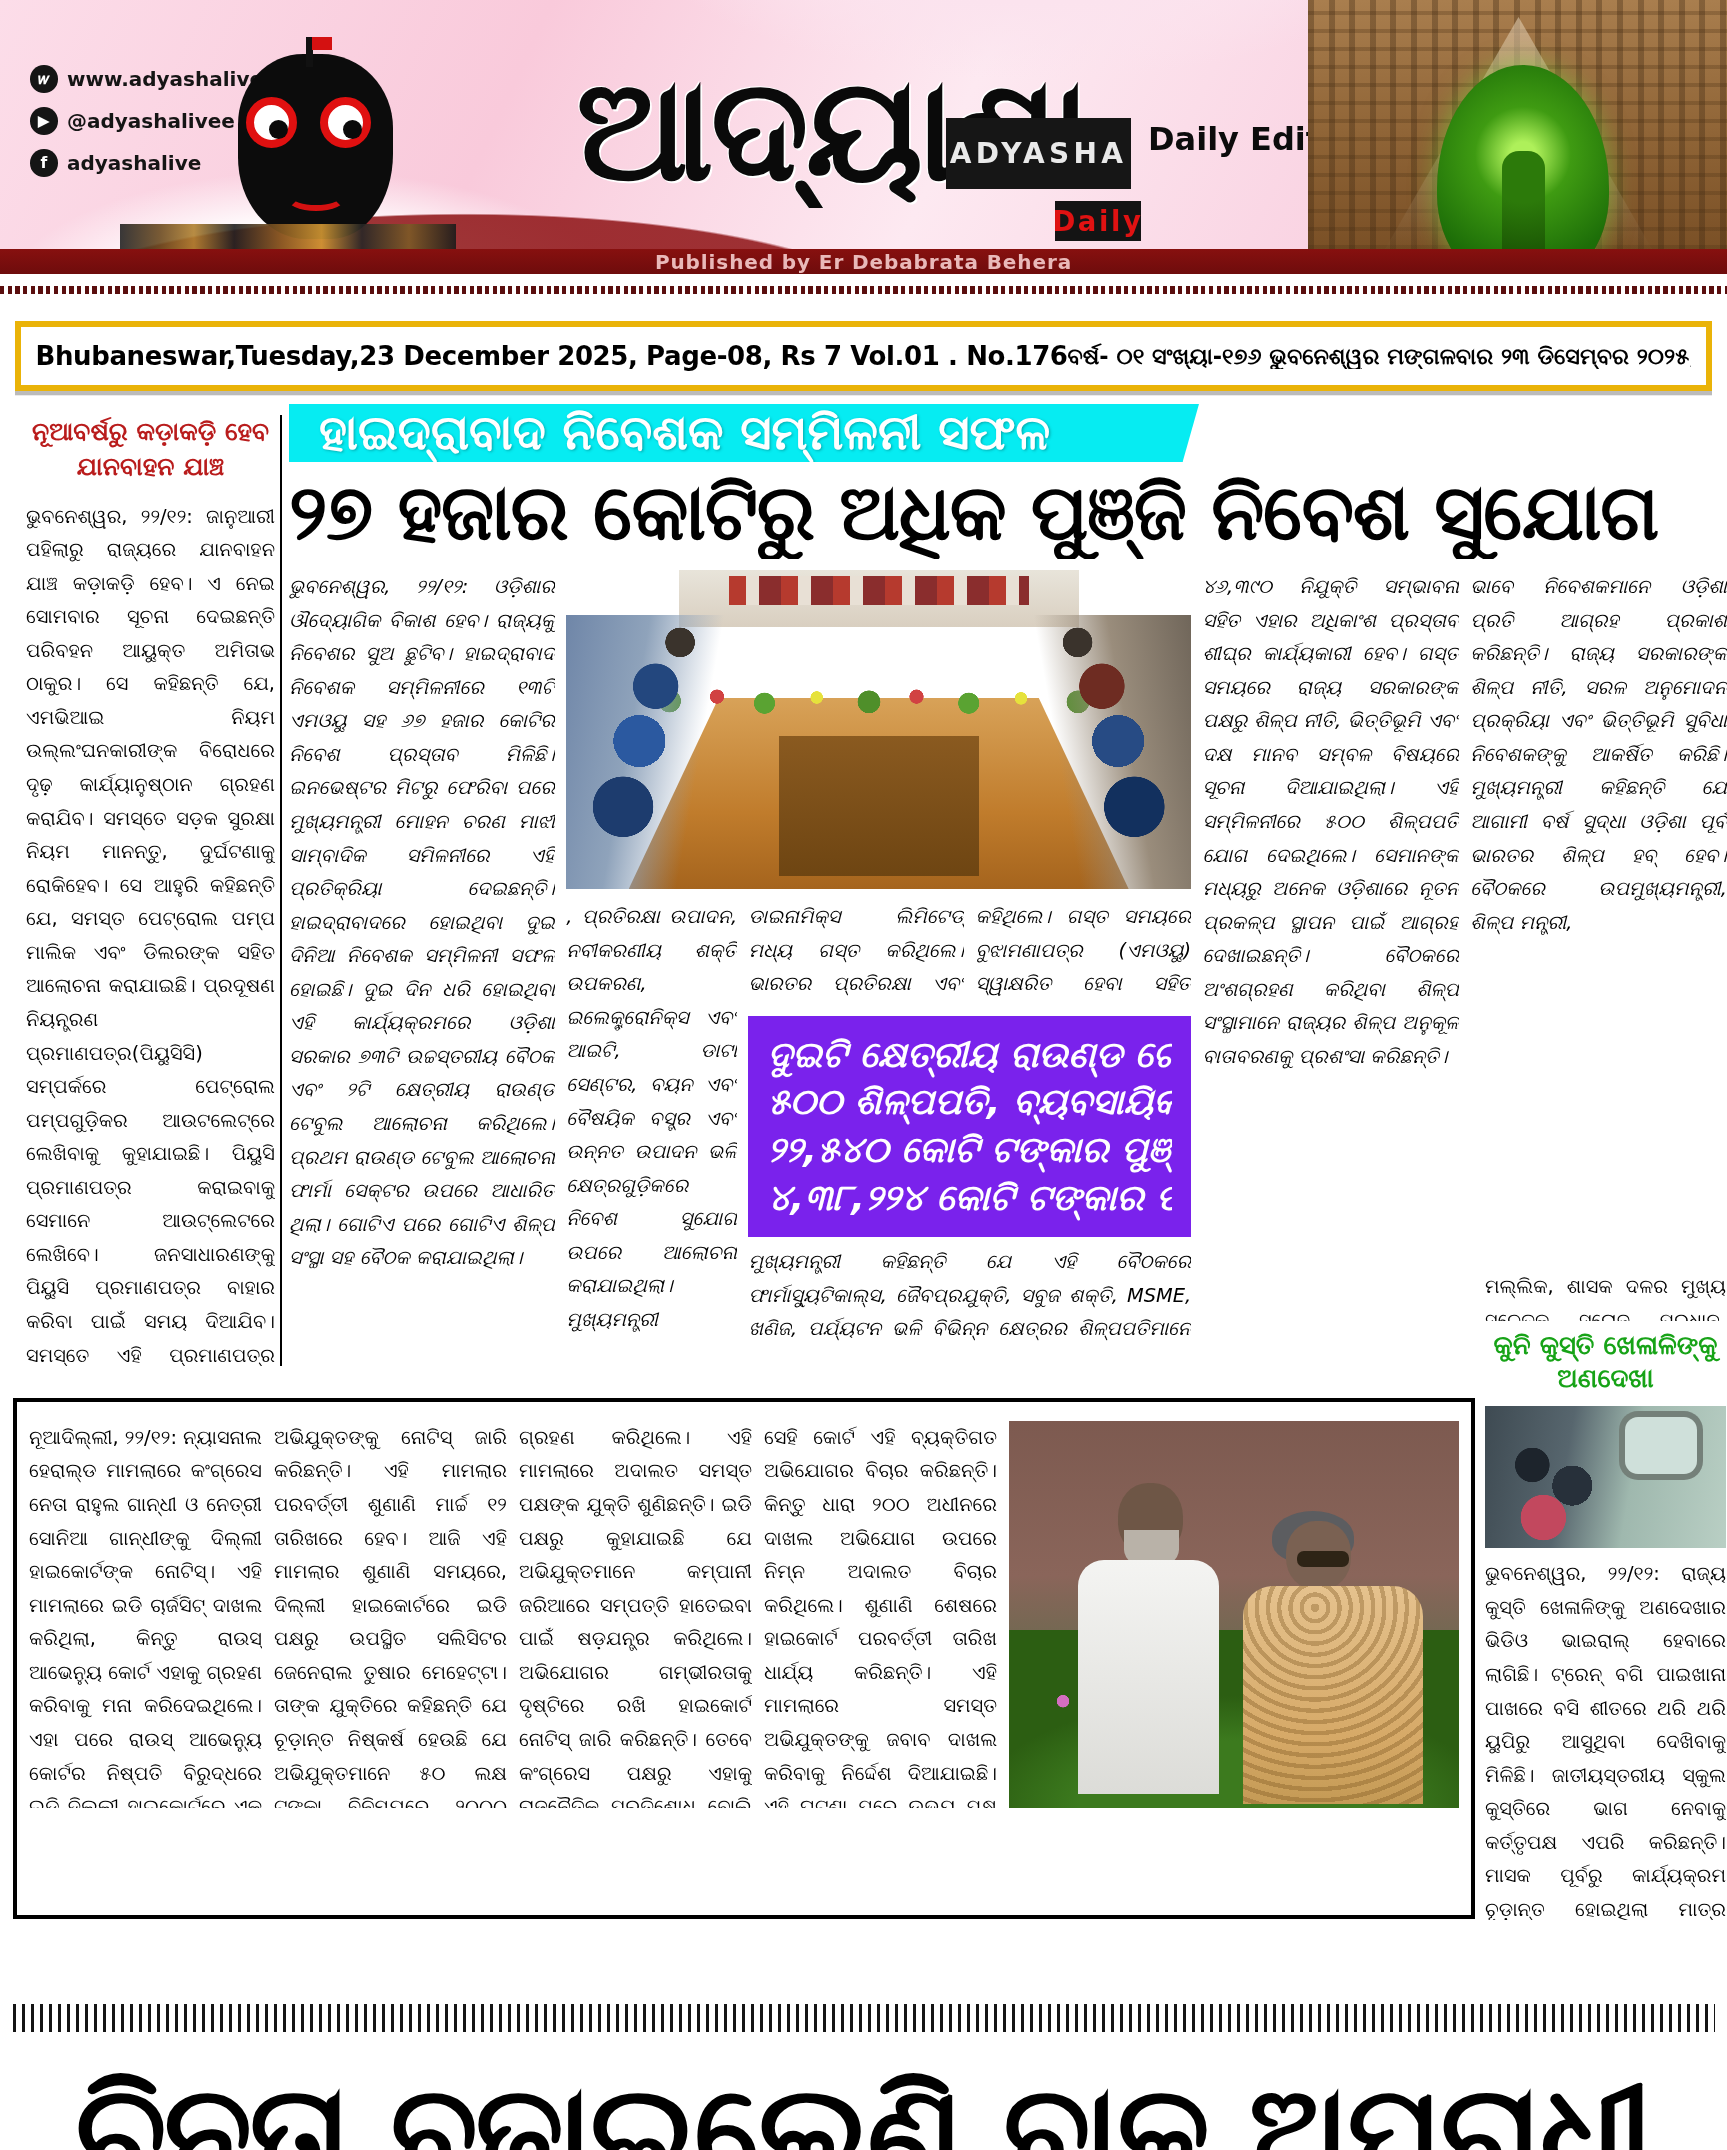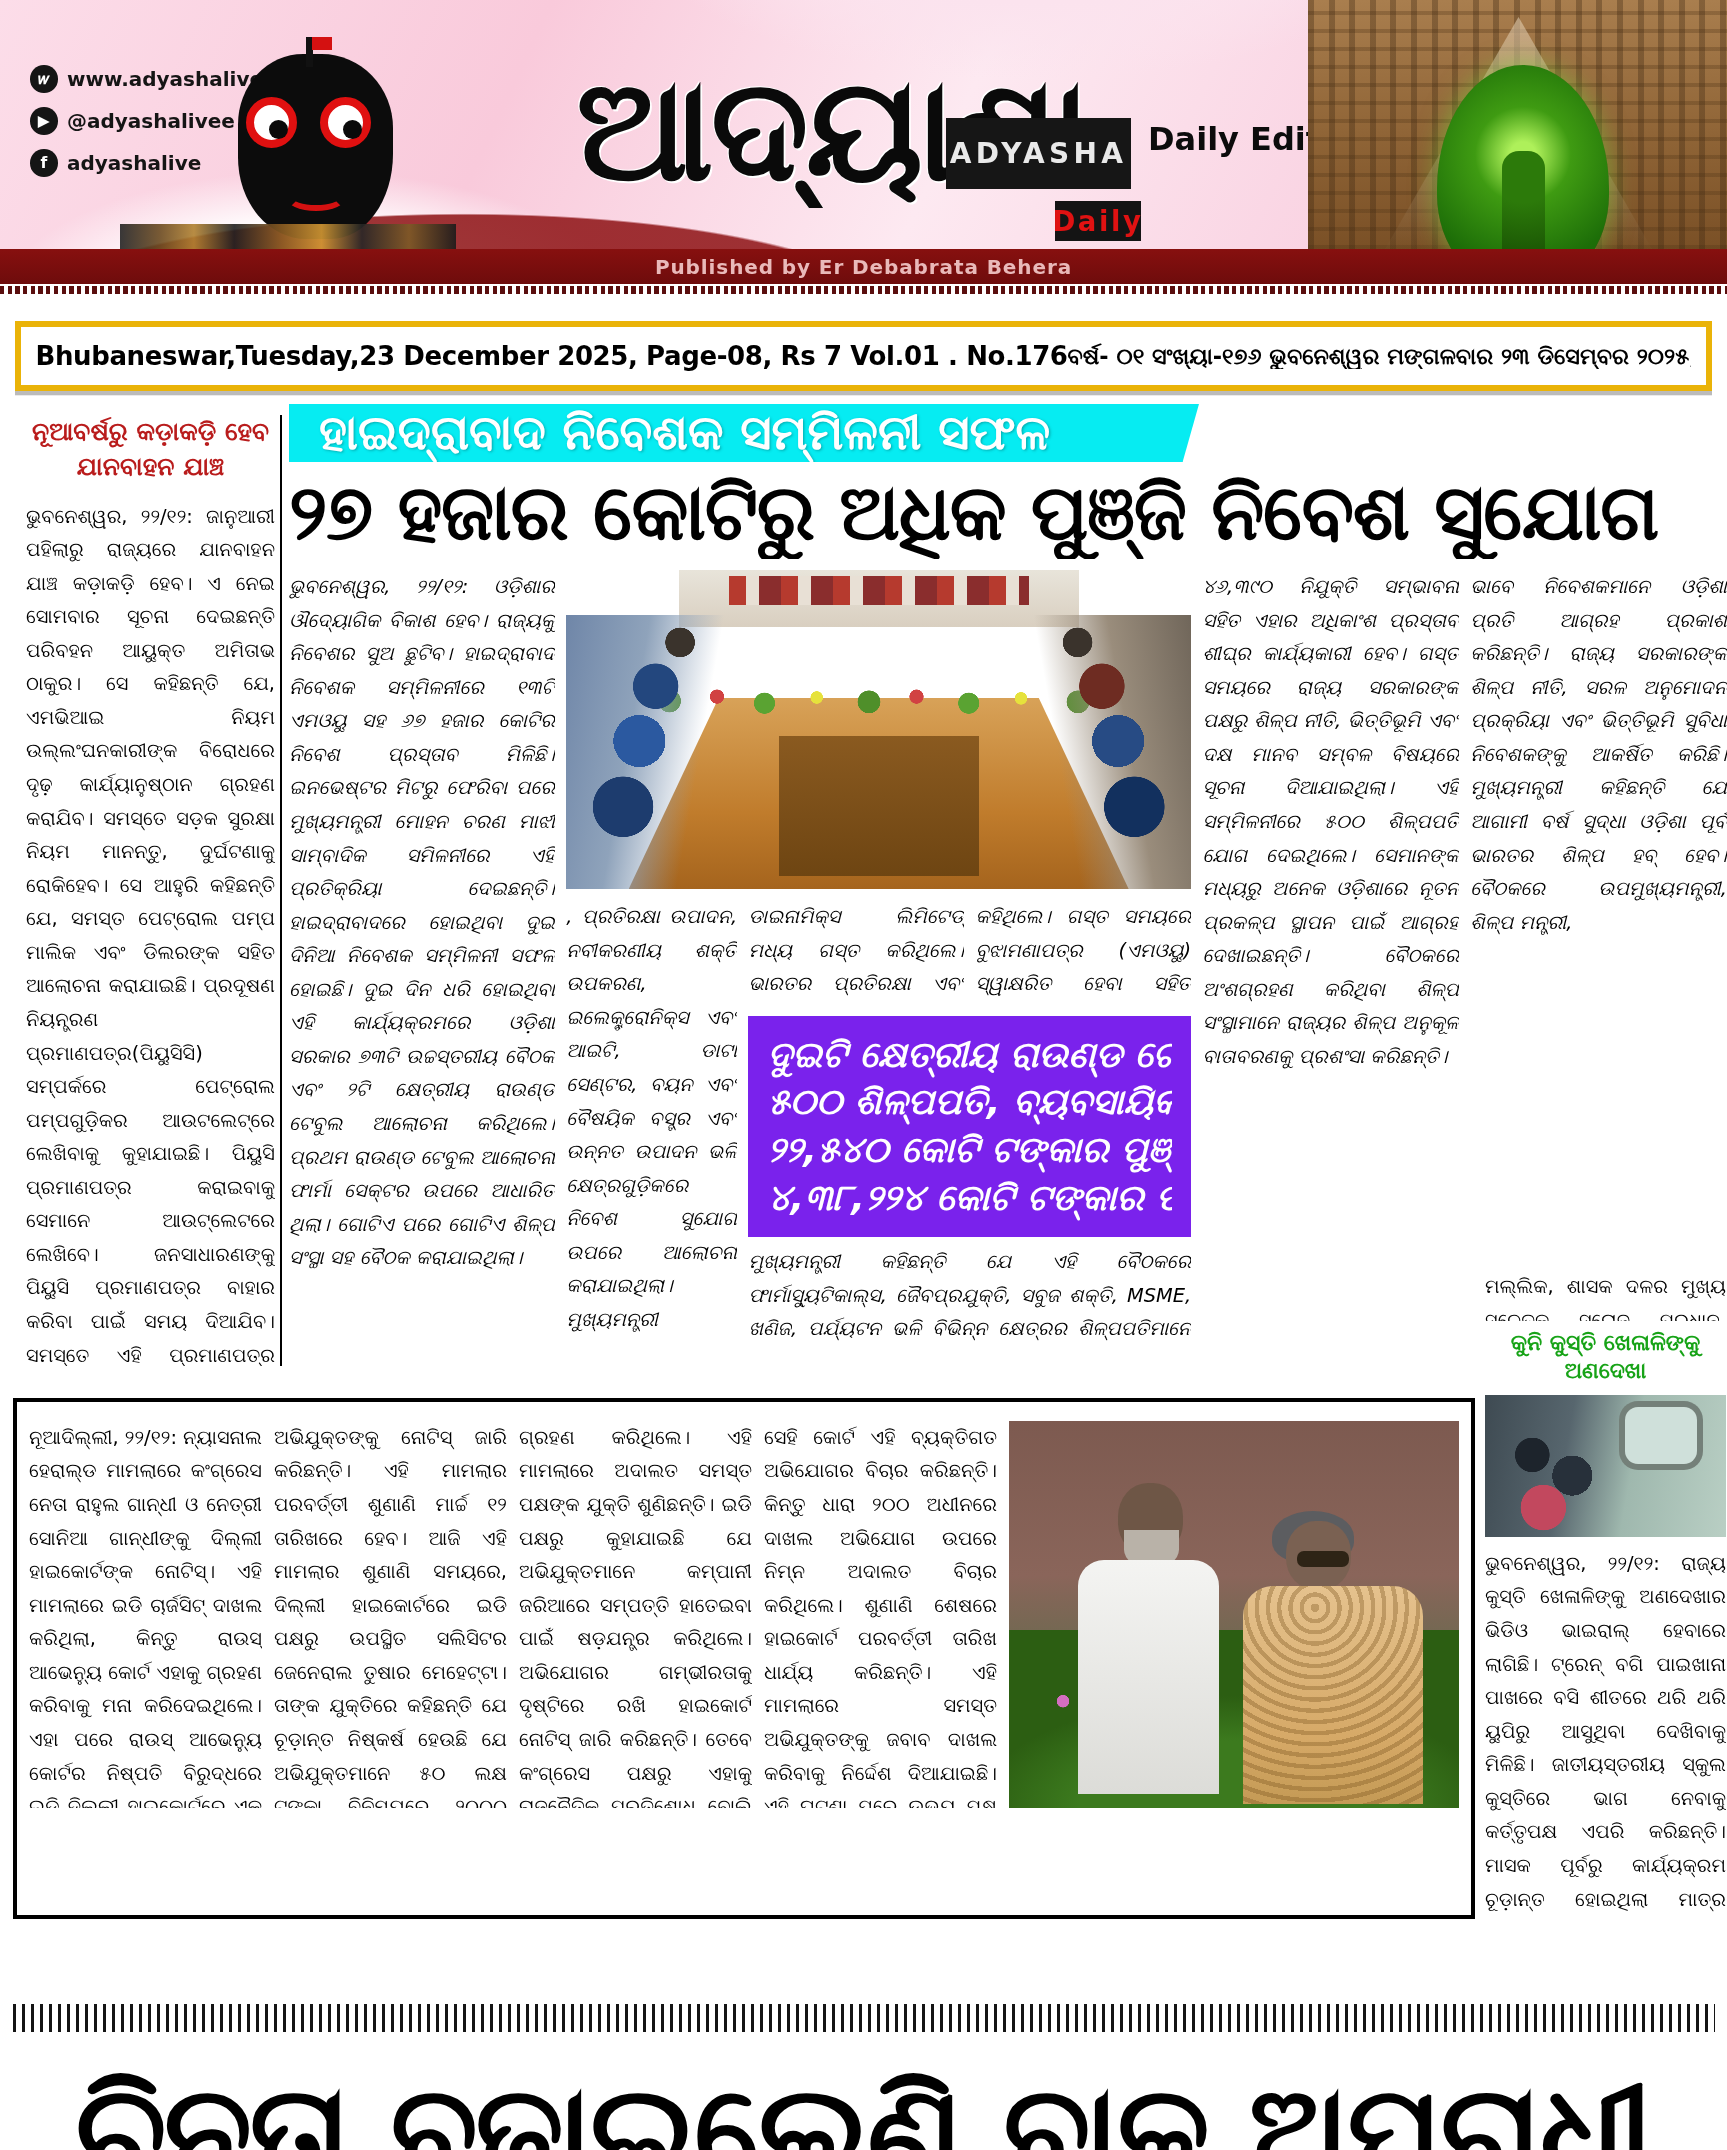--- a/index.html
+++ b/index.html
@@ -38,21 +38,21 @@
   .temple { position:absolute; left:1308px; top:0; width:420px; height:249px; overflow:hidden;
     background:
       repeating-linear-gradient(90deg, rgba(62,40,18,.35) 0 6px, rgba(0,0,0,0) 6px 20.6px),
       repeating-linear-gradient(0deg, rgba(80,52,22,.30) 0 4.3px, rgba(0,0,0,0) 4.3px 18px),
       linear-gradient(180deg,#a97e4e,#8f6436 55%,#7a5026); }
   .temple-arch { position:absolute; left:77px; top:17px; width:267px; height:232px;
     background:linear-gradient(180deg, rgba(233,214,185,.55), rgba(120,82,40,.2)); clip-path:polygon(50% 0,100% 100%,0 100%); }
   .temple-tree { position:absolute; left:129px; top:65px; width:172px; height:224px; border-radius:50% 50% 46% 46%/55% 55% 42% 42%;
     background:radial-gradient(circle at 50% 40%, #aef05a 0 8%, #3f9b12 30%, #1d6e08 70%, #145c05); box-shadow:0 0 26px rgba(120,220,60,.55); }
   .temple-tree::after { content:""; position:absolute; left:65px; top:86px; width:43px; height:138px; background:radial-gradient(circle at 50% 10%, #2c7a0a 0 30%, #174f03 80%); border-radius:17px; }
-  .pub-band { position:absolute; left:0; top:249px; width:1727px; height:35px; background:linear-gradient(180deg,#87100f,#6e0c0c); display:flex; align-items:center; justify-content:center; }
+  .pub-band { position:absolute; left:0; top:249px; width:1727px; height:25px; background:linear-gradient(180deg,#87100f,#6e0c0c); display:flex; align-items:center; justify-content:center; }
   .pub-band span { color:#e9b9b9; font-size:20px; font-weight:bold; letter-spacing:0.9px; }
   .dotline { position:absolute; left:0; top:286px; width:1727px; height:7.7px;
     background:repeating-linear-gradient(90deg,#5a0e0e 0 4.3px,#fff 4.3px 7.7px); }
 
   
   .dateline { position:absolute; left:15px; top:321px; width:1697px; height:70px; border:6px solid #eab308; background:#fff; box-shadow:0 4.3px 0 #bbb; }
   .dateline-in { position:absolute; inset:2.6px; border:0; display:flex; align-items:center; justify-content:space-between; padding:0 12px; }
   .dateline-in .en { font-size:26px; font-weight:bold; letter-spacing:-0.4px; white-space:nowrap; }
   .dateline-in .od { font-size:22.4px; font-weight:bold; white-space:nowrap; overflow:hidden; max-width:645px; }
 
@@ -140,21 +140,21 @@
   .g-woman .hair { position:absolute; left:16%; top:-10.3px; width:82px; height:52px; background:#5c5d60; border-radius:50% 50% 40% 40%; }
   .g-woman .glasses { position:absolute; left:30%; top:30px; width:52px; height:15.5px; background:#2e2416; border-radius:6.9px; }
   .g-woman .saree { position:absolute; left:0; top:65px; width:100%; height:76%;
     background:
       repeating-radial-gradient(circle at 40% 10%, rgba(122,84,30,.35) 0 4.3px, rgba(0,0,0,0) 4.3px 11.2px),
       linear-gradient(180deg,#e5c28e,#d6a967 70%,#c49a55); border-radius:30px 30px 0 0; }
 
   
   .wrestling { position:absolute; left:1485px; top:1270px; width:241px; height:650px; overflow:hidden; }
   .wrestling .tail { height:51px; margin-bottom:7.7px; }
-  .wrestling h2 { color:#17a317; font-size:22px; font-weight:bold; line-height:1.3; text-align:center; margin-bottom:9.5px; }
+  .wrestling h2 { color:#17a317; font-size:26px; font-weight:bold; line-height:1.3; text-align:center; margin-bottom:9.5px; }
   .train-photo { width:100%; height:142px; margin-bottom:9.5px; position:relative; overflow:hidden;
     background:linear-gradient(100deg,#3e4a52 0%,#57666e 34%,#9fb8ae 60%,#b9cfc4 100%); }
   .train-photo::before { content:""; position:absolute; left:58%; top:8%; width:30%; height:40%; background:#cfe0da; border-radius:13px; box-shadow:0 0 0 6px #748079; }
   .train-photo::after { content:""; position:absolute; left:6%; top:30%; width:46%; height:66%;
     background:
       radial-gradient(circle at 30% 18%, #1d242c 0 17px, rgba(0,0,0,0) 17.6px),
       radial-gradient(circle at 66% 40%, #27303a 0 20px, rgba(0,0,0,0) 20px),
       radial-gradient(circle at 40% 74%, #c2485e 0 22.4px, rgba(0,0,0,0) 23px); }
 
   

